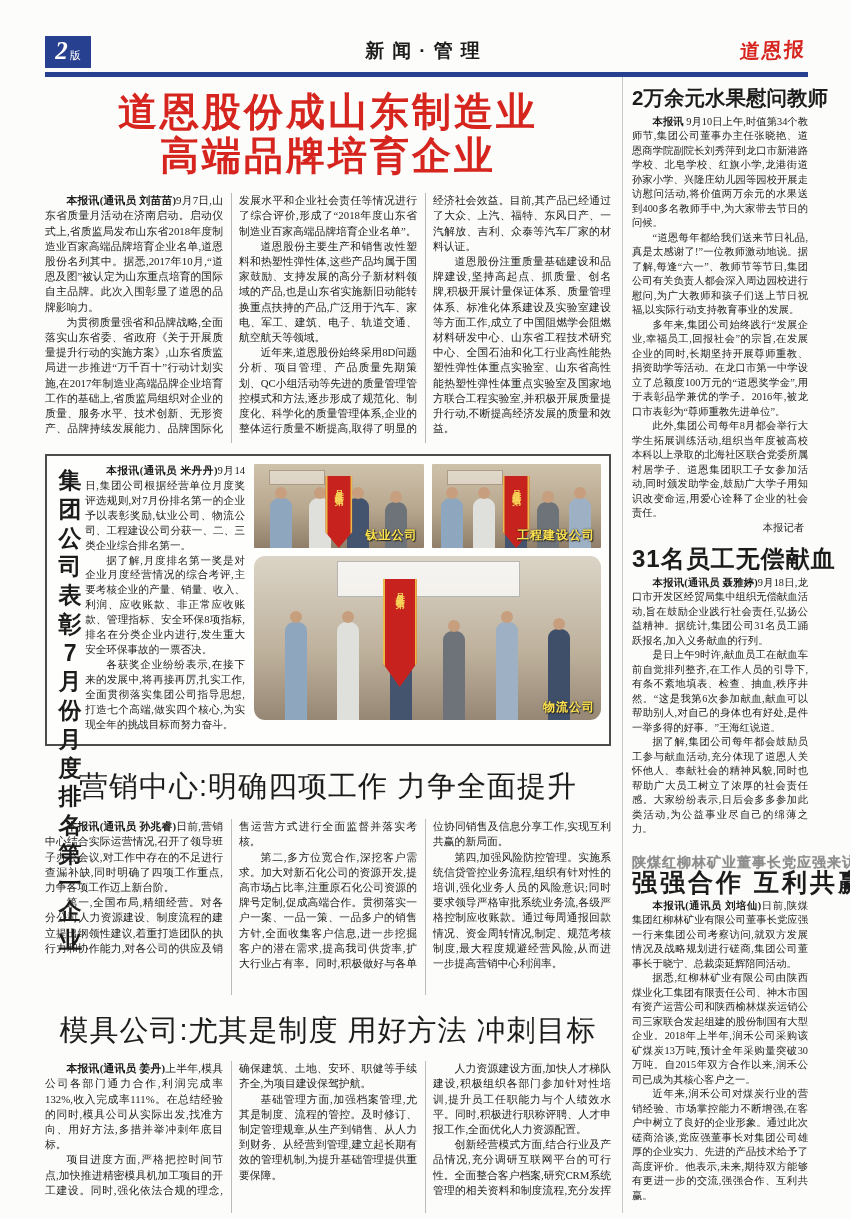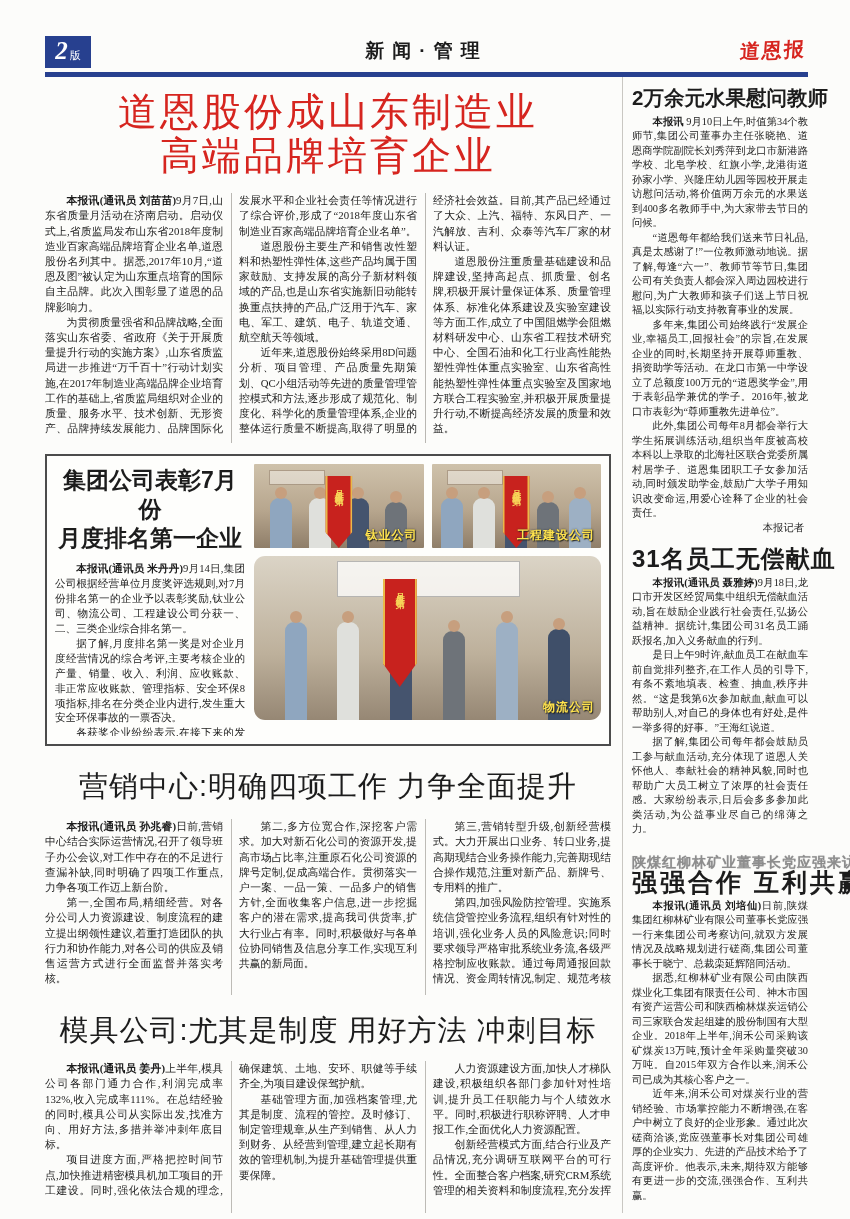--- a/index.html
+++ b/index.html
@@ -32,34 +32,34 @@
   }
   
   .content{display:flex;margin:0 42px 0 45px;gap:11px;}
   .left-region{width:566px;flex:none;}
   .right-region{flex:1;border-left:1px solid #c9c7c2;padding-left:9px;min-width:0;}
   p{margin:0;text-indent:2em;text-align:justify;}
   p b{font-weight:bold;}
   
   .lead-headline{
     margin-top:13px;text-align:center;color:#d6251f;
-    font-family:"Liberation Sans","DejaVu Sans",sans-serif;font-weight:normal;
+    font-family:"Liberation Sans","DejaVu Sans",sans-serif;font-weight:bold;
     font-size:39px;line-height:1.13;letter-spacing:3px;
   }
   .lead-body{
     margin-top:15px;height:250px;overflow:hidden;
     column-count:3;column-gap:16px;column-rule:1px solid #b9b7b2;
     font-size:10.8px;line-height:15.2px;
   }
   
   .award-box{
     margin-top:11px;border:2px solid #4c4c4c;background:#fefefc;
     height:292px;box-sizing:border-box;padding:8px;display:flex;gap:9px;
   }
-  .award-text{width:190px;flex:none;display:flex;flex-direction:column;}
+  .award-text{width:190px;flex:none;display:flex;flex-direction:row;}
   .award-title{
     text-align:center;font-family:"Liberation Sans","DejaVu Sans",sans-serif;
     font-weight:bold;font-size:23px;line-height:1.25;margin:2px 0 10px;
   }
   .award-paras{font-size:10.6px;line-height:14.9px;overflow:hidden;}
   .award-photos{flex:1;display:flex;flex-direction:column;gap:8px;min-width:0;}
   .photo-row{display:flex;gap:8px;height:84px;flex:none;}
   .photo{
     position:relative;flex:1;overflow:hidden;border-radius:1px;
     background:linear-gradient(180deg,#cfc2ab 0%,#b7a68e 55%,#8f7e69 100%);
@@ -219,21 +219,20 @@
           </div>
         </div>
       </div>
 
       <div>
         <div class="sub-headline">营销中心:明确四项工作  力争全面提升</div>
         <div class="three-col marketing-body">
           <p><b>本报讯(通讯员 孙兆睿)</b><span>日前,营销中心结合实际运营情况,召开了领导班子办公会议,对工作中存在的不足进行查漏补缺,同时明确了四项工作重点,力争各项工作迈上新台阶。</span></p>
           <p>第一,全国布局,精细经营。对各分公司人力资源建设、制度流程的建立提出纲领性建议,着重打造团队的执行力和协作能力,对各公司的供应及销售运营方式进行全面监督并落实考核。</p>
           <p>第二,多方位宽合作,深挖客户需求。加大对新石化公司的资源开发,提高市场占比率,注重原石化公司资源的牌号定制,促成高端合作。贯彻落实一户一案、一品一策、一品多户的销售方针,全面收集客户信息,进一步挖掘客户的潜在需求,提高我司供货率,扩大行业占有率。同时,积极做好与各单位协同销售及信息分享工作,实现互利共赢的新局面。</p>
-          <p>第三,营销转型升级,创新经营模式。大力开展出口业务、转口业务,提高期现结合业务操作能力,完善期现结合操作规范,注重对新产品、新牌号、专用料的推广。</p>
           <p>第四,加强风险防控管理。实施系统信贷管控业务流程,组织有针对性的培训,强化业务人员的风险意识;同时要求领导严格审批系统业务流,各级严格控制应收账款。通过每周通报回款情况、资金周转情况,制定、规范考核制度,最大程度规避经营风险,从而进一步提高营销中心利润率。</p>
         </div>
       </div>
 
       <div>
         <div class="sub-headline mould">模具公司:尤其是制度  用好方法  冲刺目标</div>
         <div class="three-col mould-body">
           <p><b>本报讯(通讯员 姜丹)</b><span>上半年,模具公司各部门通力合作,利润完成率132%,收入完成率111%。在总结经验的同时,模具公司从实际出发,找准方向、用好方法,多措并举冲刺年底目标。</span></p>
           <p>项目进度方面,严格把控时间节点,加快推进精密模具机加工项目的开工建设。同时,强化依法合规的理念,确保建筑、土地、安环、职健等手续齐全,为项目建设保驾护航。</p>
           <p>基础管理方面,加强档案管理,尤其是制度、流程的管控。及时修订、制定管理规章,从生产到销售、从人力到财务、从经营到管理,建立起长期有效的管理机制,为提升基础管理提供重要保障。</p>

